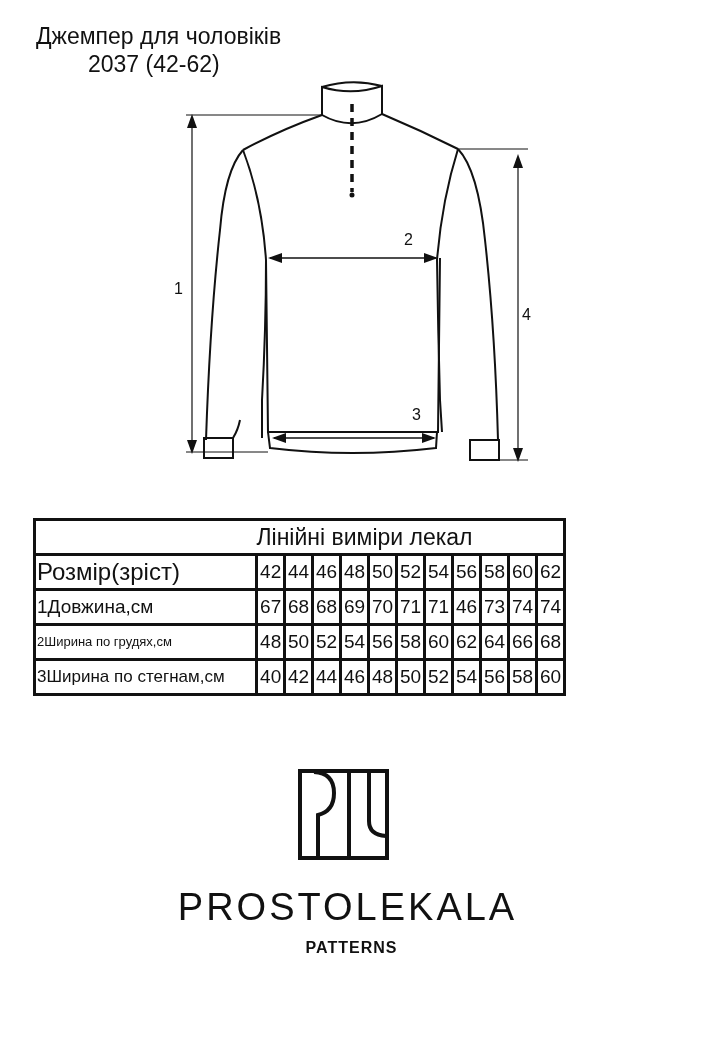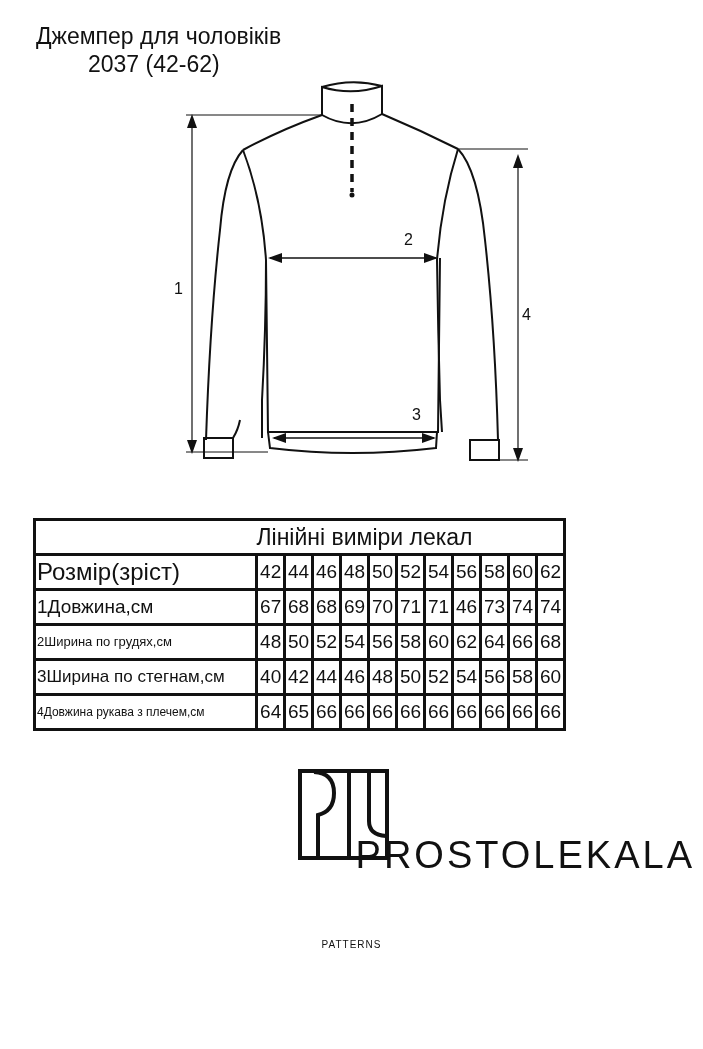--- a/index.html
+++ b/index.html
@@ -13,22 +13,22 @@
   table.sizes td.label { text-align:left; padding-left:1px; white-space:nowrap; }
   table.sizes td.caption { font-size:23px; height:31px; text-align:center; padding-left:130px; }
   .r0 td { font-size:19px; }
   .r0 td.label { font-size:24px; }
   .r1 td.label { font-size:19px; }
   .r2 td.label { font-size:13px; }
   .r3 td.label { font-size:17px; }
   .r4 td.label { font-size:12px; }
   .r4 td { height:30px; }
   .logo-mark { position:absolute; left:298px; top:769px; }
-  .brand { position:absolute; left:0; width:695px; top:834px; text-align:right; font-size:38px; letter-spacing:3px; font-weight:normal; }
-  .brand-sub { position:absolute; left:0; width:703px; top:939px; text-align:center; font-size:10px; font-weight:normal; letter-spacing:1px; }
+  .brand { position:absolute; left:0; width:695px; top:886px; text-align:center; font-size:38px; letter-spacing:3px; font-weight:normal; }
+  .brand-sub { position:absolute; left:0; width:703px; top:939px; text-align:center; font-size:16px; font-weight:bold; letter-spacing:1px; }
 </style>
 </head>
 <body>
 
 <div class="title1">Джемпер для чоловіків</div>
 <div class="title2">2037 (42-62)</div>
 
 <svg class="sketch" width="703" height="480" fill="none" stroke="#111" stroke-width="2">
 
   <path d="M322 115 L322 87 Q352 96 382 86 L382 114"></path>
@@ -132,34 +132,20 @@
     <td>44</td>
     <td>46</td>
     <td>48</td>
     <td>50</td>
     <td>52</td>
     <td>54</td>
     <td>56</td>
     <td>58</td>
     <td>60</td>
   </tr>
-  <tr class="r4">
-    <td class="label">4Довжина рукава з плечем,см</td>
-    <td>64</td>
-    <td>65</td>
-    <td>66</td>
-    <td>66</td>
-    <td>66</td>
-    <td>66</td>
-    <td>66</td>
-    <td>66</td>
-    <td>66</td>
-    <td>66</td>
-    <td>66</td>
-  </tr>
 </tbody>
   </table>
 
 <svg class="logo-mark" width="92" height="92" viewBox="0 0 92 92" fill="none" stroke="#111" stroke-width="4">
   <rect x="2" y="2" width="87" height="87"></rect>
 
   <path d="M20 89 L20 46 Q36 42 36 24 Q36 4 16 3"></path>
 
   <line x1="51" y1="3" x2="51" y2="89"></line>
 

